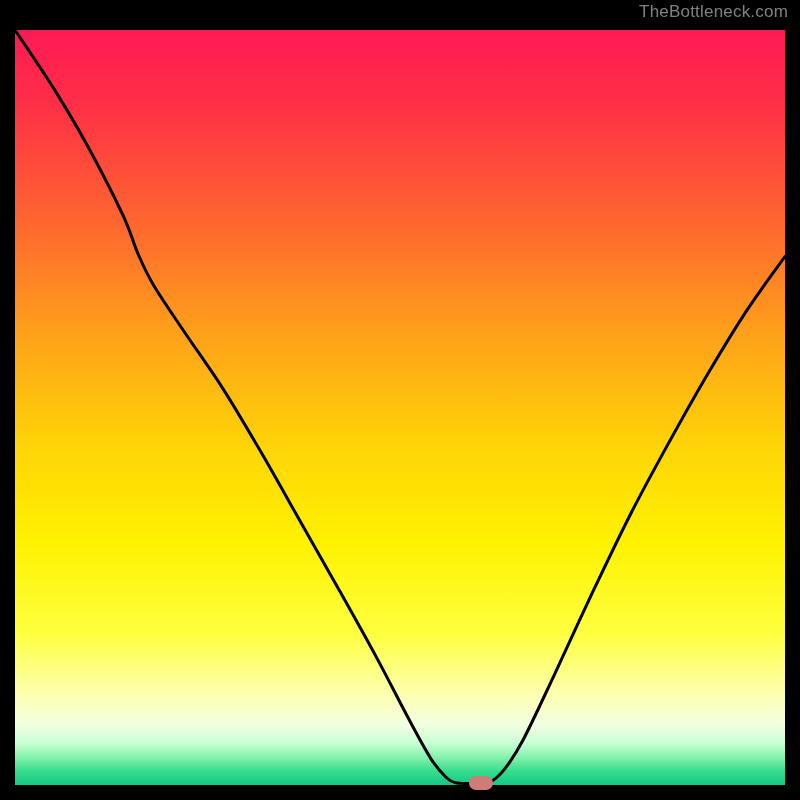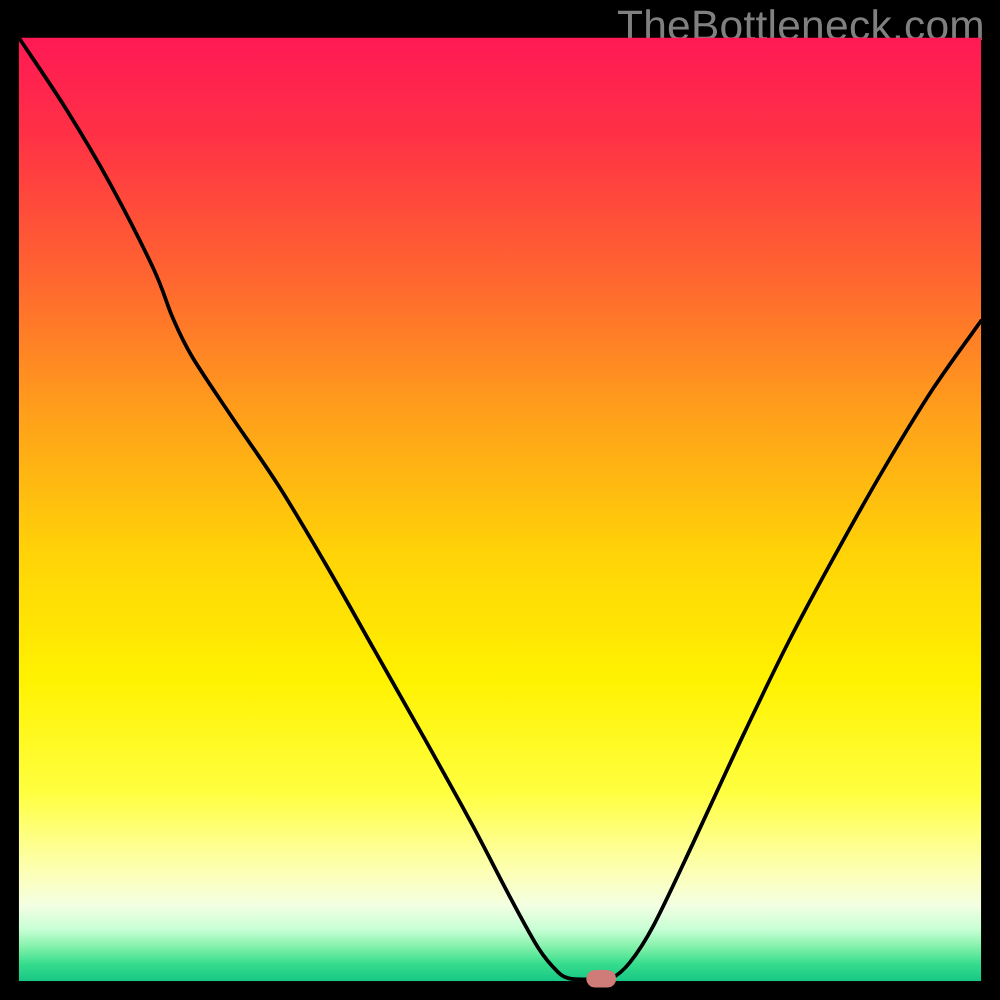--- a/index.html
+++ b/index.html
@@ -14,21 +14,21 @@
     position: relative;
     width: 800px;
     height: 800px;
     background: #000;
   }
   .watermark {
     position: absolute;
     top: 2px;
     right: 12px;
     font-family: Arial, Helvetica, sans-serif;
-    font-size: 34px;
+    font-size: 17px;
     font-weight: 500;
     color: #808080;
     letter-spacing: 0.2px;
   }
   .plot {
     position: absolute;
     left: 15px;
     top: 30px;
     width: 770px;
     height: 755px;

